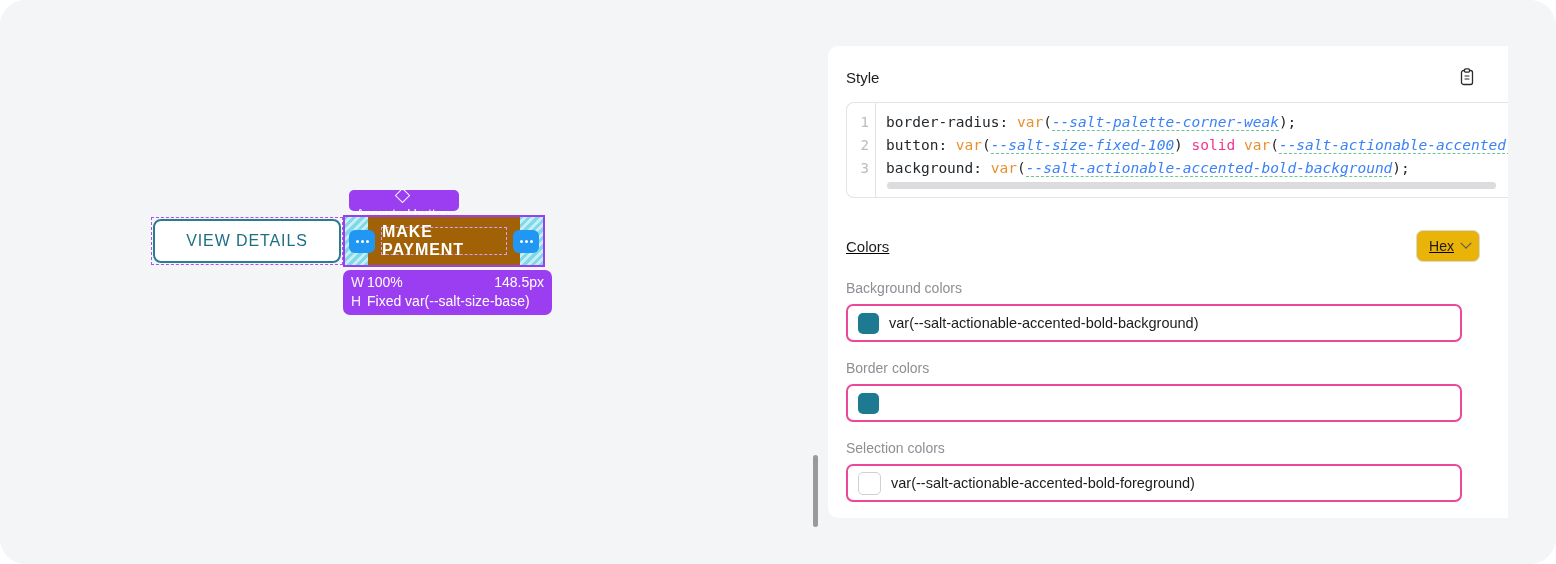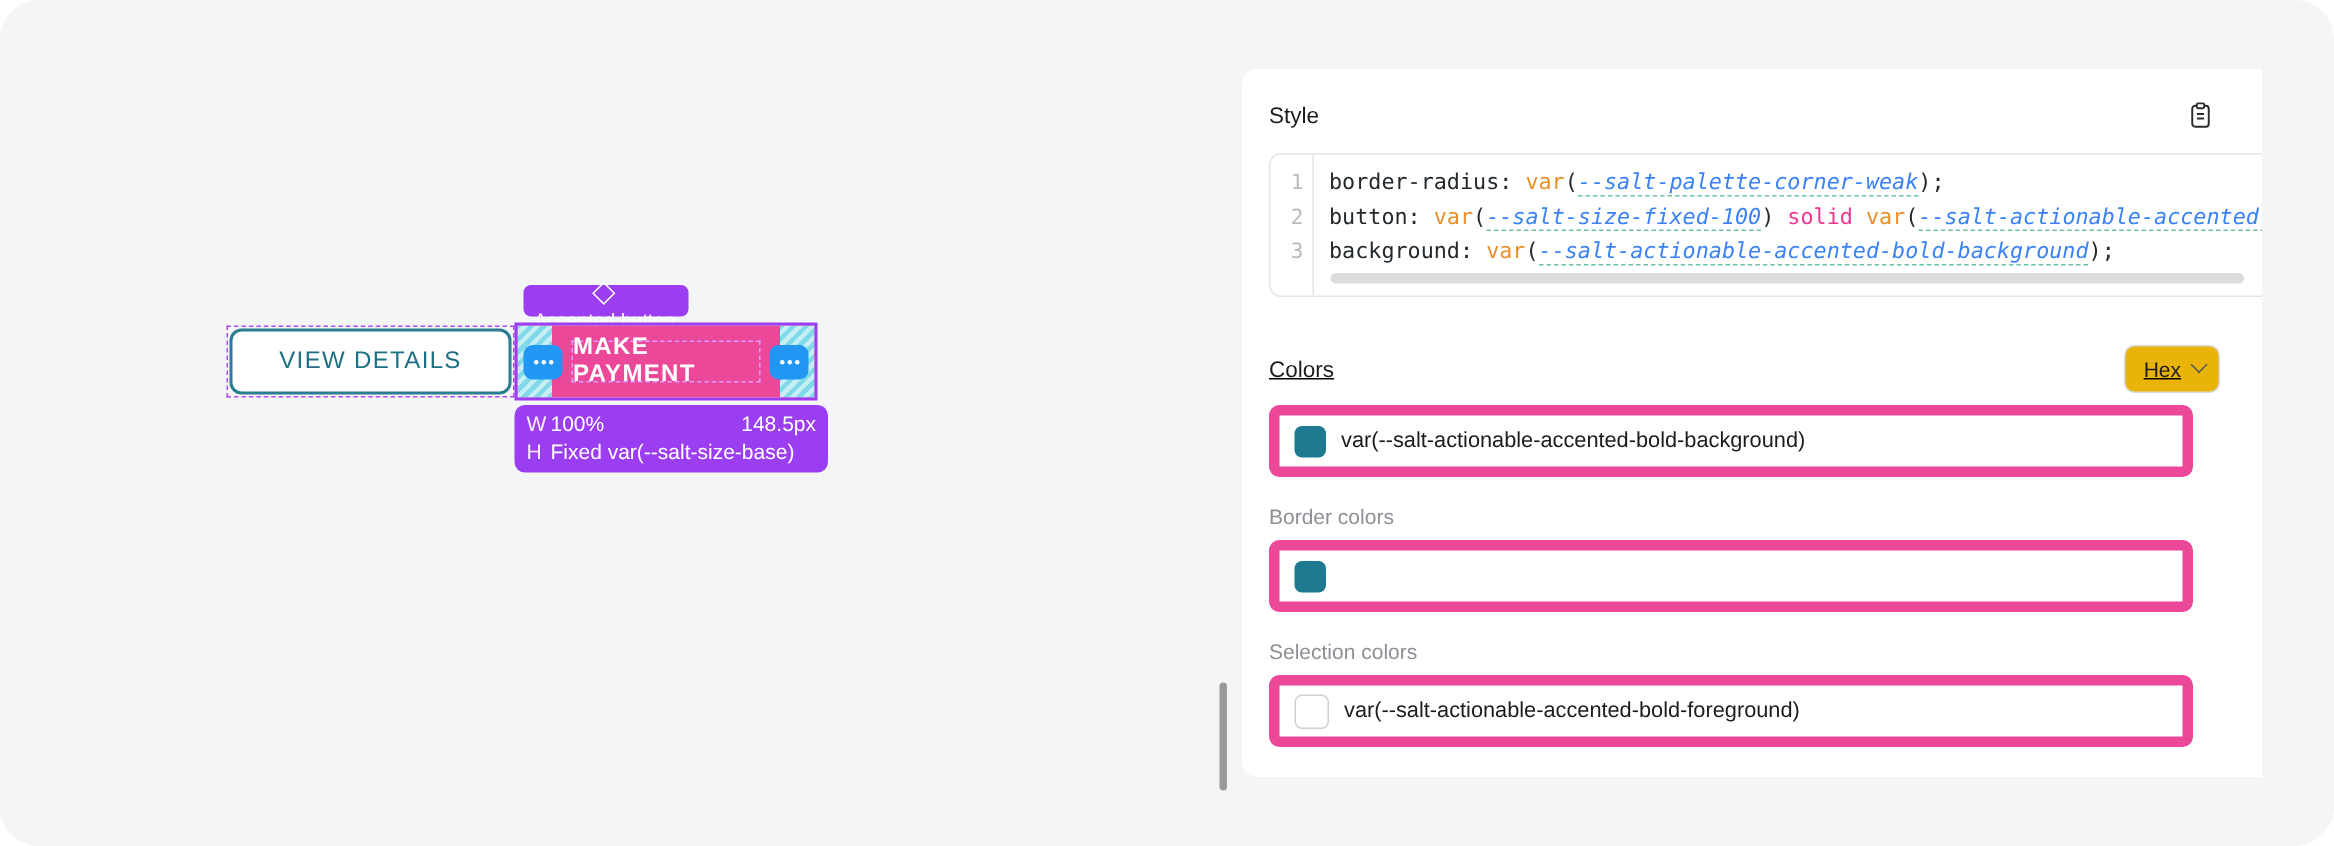--- a/index.html
+++ b/index.html
@@ -80,21 +80,21 @@
     inset: 0;
     border: 2px solid #9b3df0;
     box-sizing: border-box;
   }
   #mp-inner {
     position: absolute;
     left: 2px;
     top: 2px;
     right: 2px;
     bottom: 2px;
-    background: #ec4899;
+    background: #a16207;
     overflow: hidden;
     padding-left: 24px;
   }
   .hatch {
     position: absolute;
     top: 0;
     bottom: 0;
     width: 23px;
     background-image: repeating-linear-gradient(
       -45deg,
@@ -337,21 +337,21 @@
 
   .group-label {
     margin-top: 18px;
     font-size: 14px;
     color: #8d8f95;
   }
   .color-row {
     margin-top: 8px;
     margin-right: 46px;
     height: 34px;
-    border: 7px solid #ec4899;
+    border: 2px solid #ec4899;
     border-radius: 7px;
     display: flex;
     align-items: center;
     padding: 0 10px;
     gap: 10px;
     background: #ffffff;
   }
   .swatch {
     width: 21px;
     height: 21px;
@@ -448,20 +448,21 @@
 
       <div id="colors-head">
         <div class="section-title">Colors</div>
         <div id="hex-select">
           <span>Hex</span>
           <span class="chev"></span>
         </div>
       </div>
 
       <div id="color-groups">
+          <div class="group-label">Background colors</div>
           <div class="color-row">
             <span class="swatch" style="background: rgb(29, 122, 144);"></span>
             <span class="color-text">var(--salt-actionable-accented-bold-background)</span>
           </div>
           <div class="group-label">Border colors</div>
           <div class="color-row">
             <span class="swatch" style="background: rgb(29, 122, 144);"></span>
           </div>
           <div class="group-label">Selection colors</div>
           <div class="color-row">

